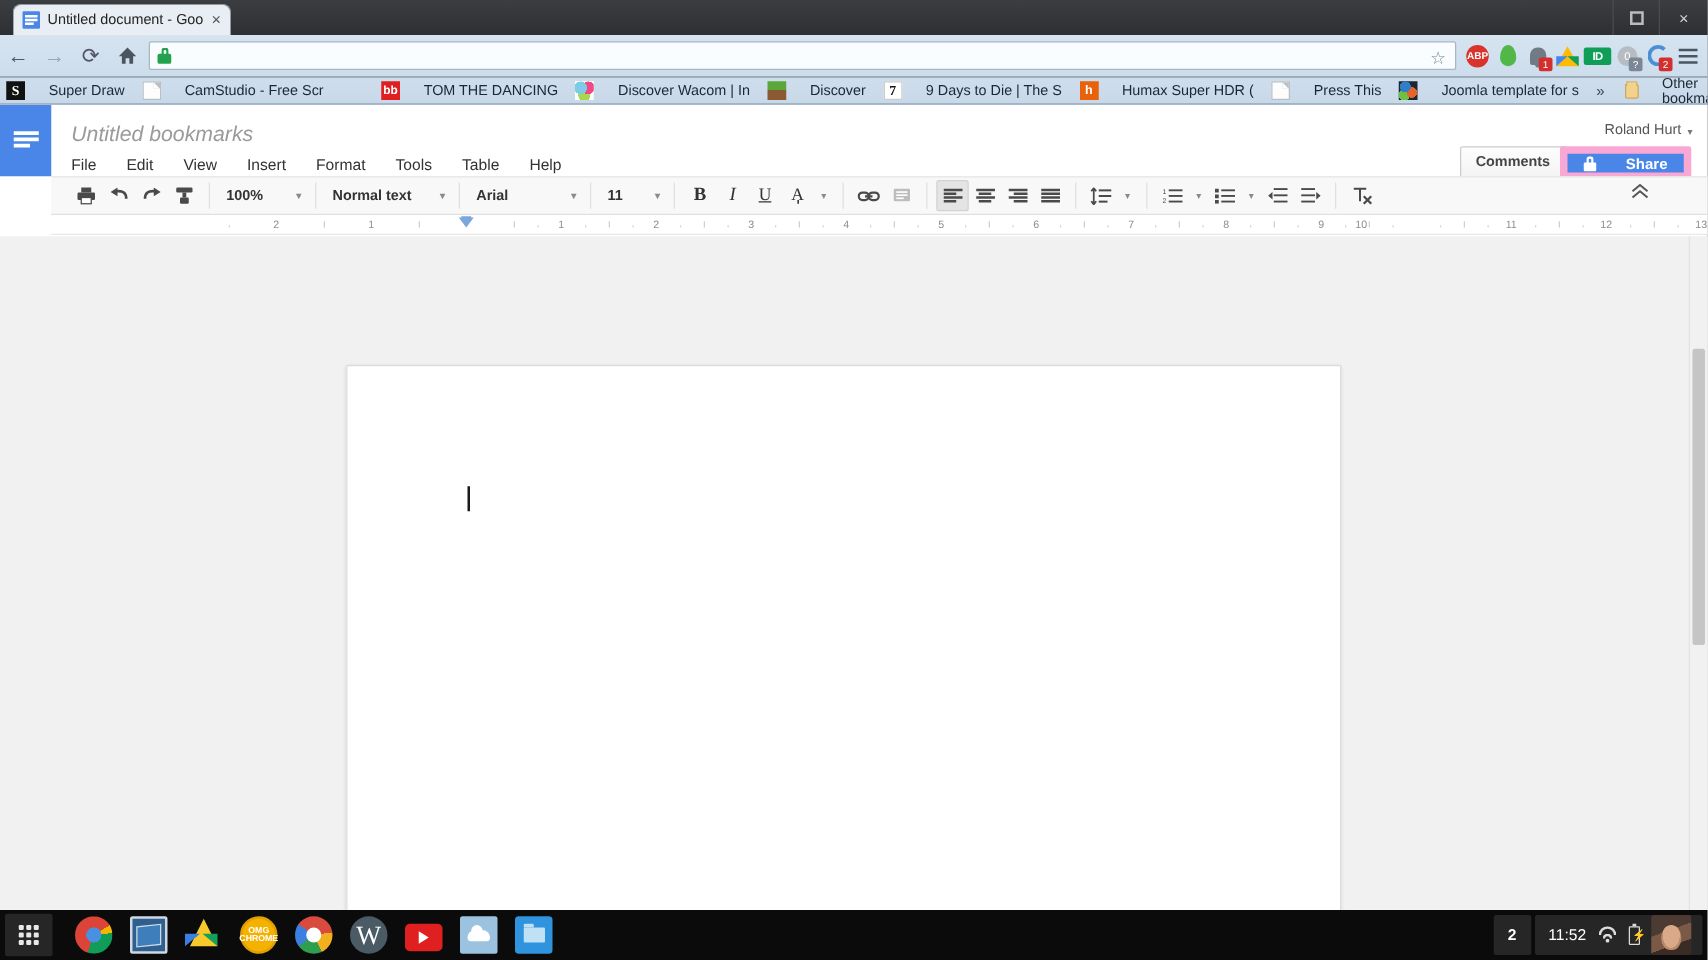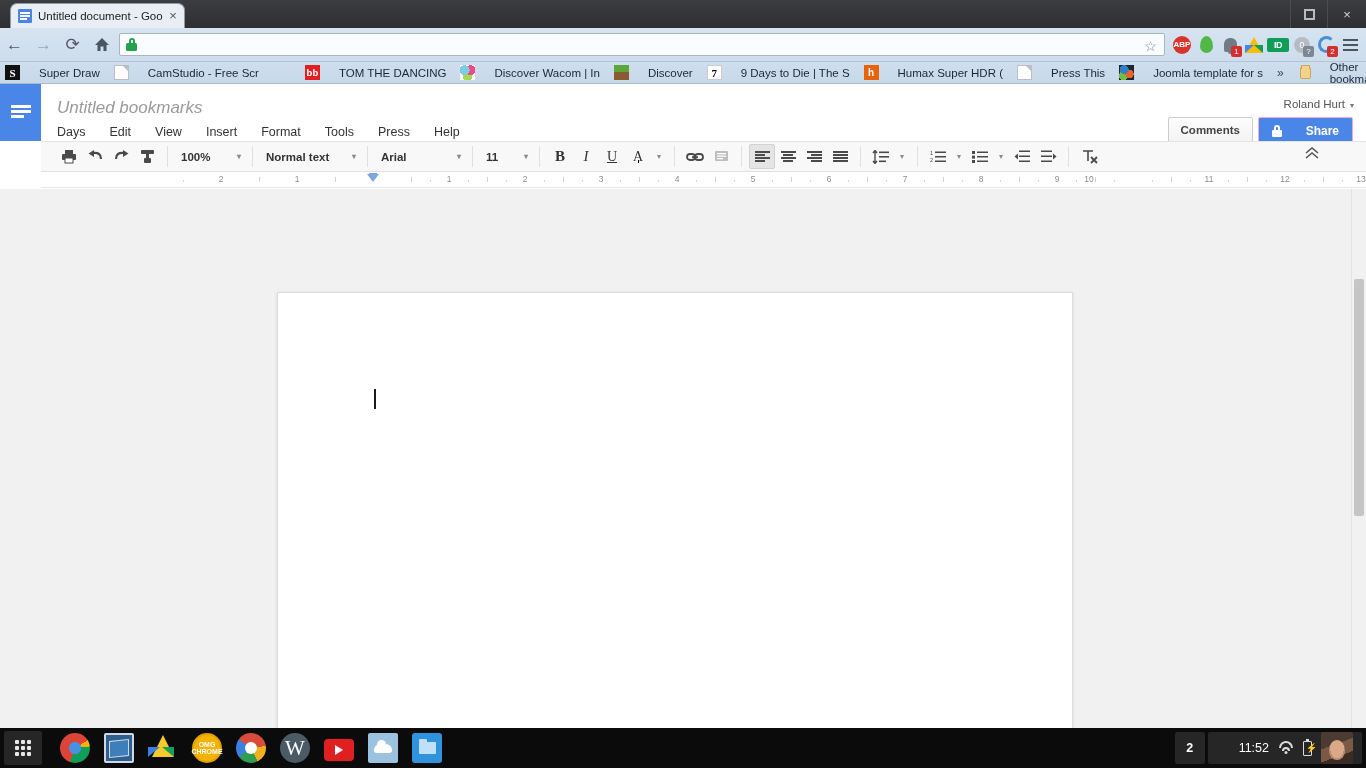--- a/index.html
+++ b/index.html
@@ -163,21 +163,21 @@
     display: flex; align-items: flex-end;
   }
   .acct .caret { margin-left: 5px; font-size: 8px; color: #777; }
   .btn-comments {
     position: absolute; right: 113px; top: 33px; height: 26px; padding: 0 12px;
     background: linear-gradient(#fdfdfd,#f3f3f3); border: 1px solid #ccc; border-radius: 2px;
     font-size: 11.5px; font-weight: bold; color: #444; display: flex; align-items: center;
   }
   .btn-share {
     position: absolute; right: 13px; top: 33px; height: 27px; padding: 0 13px;
-    background: #4a86e8; border: 1px solid #f9a8d4; border-radius: 2px;
+    background: #4a86e8; border: 6px solid #f9a8d4; border-radius: 2px;
     font-size: 12px; font-weight: bold; color: #fff; display: flex; align-items: center; gap: 24px;
   }
   .lock-w { width: 10px; height: 12px; position: relative; }
   .lock-w .b { position: absolute; bottom: 0; left: 0; width: 10px; height: 7px; background: #fff; border-radius: 1px; }
   .lock-w .s { position: absolute; top: 0; left: 2px; width: 6px; height: 6px; border: 2px solid #fff; border-bottom: none; border-radius: 4px 4px 0 0; }
 
   
   .docs-toolbar {
     position: absolute; left: 41px; top: 57px; width: 1325px; height: 31px;
     background: #f8f8f8; border-top: 1px solid #e5e5e5; border-bottom: 1px solid #e0e0e0;
@@ -285,21 +285,21 @@
   .f-ico { width: 17px; height: 12px; background: #bfe0f5; border-radius: 1px; position: relative; }
   .f-ico:before { content:""; position: absolute; top: -3px; left: 0; width: 8px; height: 3px; background: #bfe0f5; border-radius: 1px 1px 0 0; }
   .tray { margin-left: auto; display: flex; align-items: center; padding-right: 4px; gap: 3px; }
   .tray-num {
     min-width: 30px; height: 32px; background: #262626; border-radius: 2px; color: #fff;
     font-size: 12.5px; font-weight: bold; display: flex; align-items: center; justify-content: center; padding: 0 8px;
   }
   .tray-status {
     height: 32px; background: #262626; border-radius: 2px; display: flex; align-items: center; gap: 9px; padding: 0 9px 0 11px;
   }
-  .tray-time { color: #fff; font-size: 12.5px; margin-left: 20px; }
+  .tray-time { color: #fff; font-size: 12.5px; }
   .wifi { width: 16px; height: 12px; position: relative; }
   .wifi i { position: absolute; left: 50%; transform: translateX(-50%); border: 2px solid #dcdcdc; border-bottom: none;
             border-radius: 50% 50% 0 0 / 100% 100% 0 0; }
   .wifi i:nth-child(1){ bottom: 6px; width: 14px; height: 7px; }
   .wifi i:nth-child(2){ bottom: 3px; width: 8px; height: 4px; }
   .wifi i:nth-child(3){ bottom: 0; width: 3px; height: 3px; border-radius: 50%; background: #dcdcdc; border: none; }
   .batt { width: 9px; height: 15px; border: 1.5px solid #dcdcdc; border-radius: 1px; position: relative; }
   .batt:before { content:""; position: absolute; top: -3px; left: 2px; width: 3px; height: 2px; background: #dcdcdc; }
   .batt .bolt { position: absolute; left: 2px; top: 1px; color: #dcdcdc; font-size: 9px; line-height: 11px; }
   .avatar {
@@ -443,27 +443,27 @@
       <span class="logo-lines">
           <i></i>
           <i></i>
           <i></i>
         </span>
     </div>
 
     <div class="doc-title">Untitled bookmarks</div>
 
     <div class="menubar">
-      <div class="menu-item">Days</div>
+      <div class="menu-item">File</div>
       <div class="menu-item">Edit</div>
       <div class="menu-item">View</div>
       <div class="menu-item">Insert</div>
       <div class="menu-item">Format</div>
       <div class="menu-item">Tools</div>
-      <div class="menu-item">Press</div>
+      <div class="menu-item">Table</div>
       <div class="menu-item">Help</div>
     </div>
 
     <div class="acct">
       <span>Roland Hurt</span>
       <span class="caret">▾</span>
     </div>
 
     <div class="btn-comments">
       <span>Comments</span>

